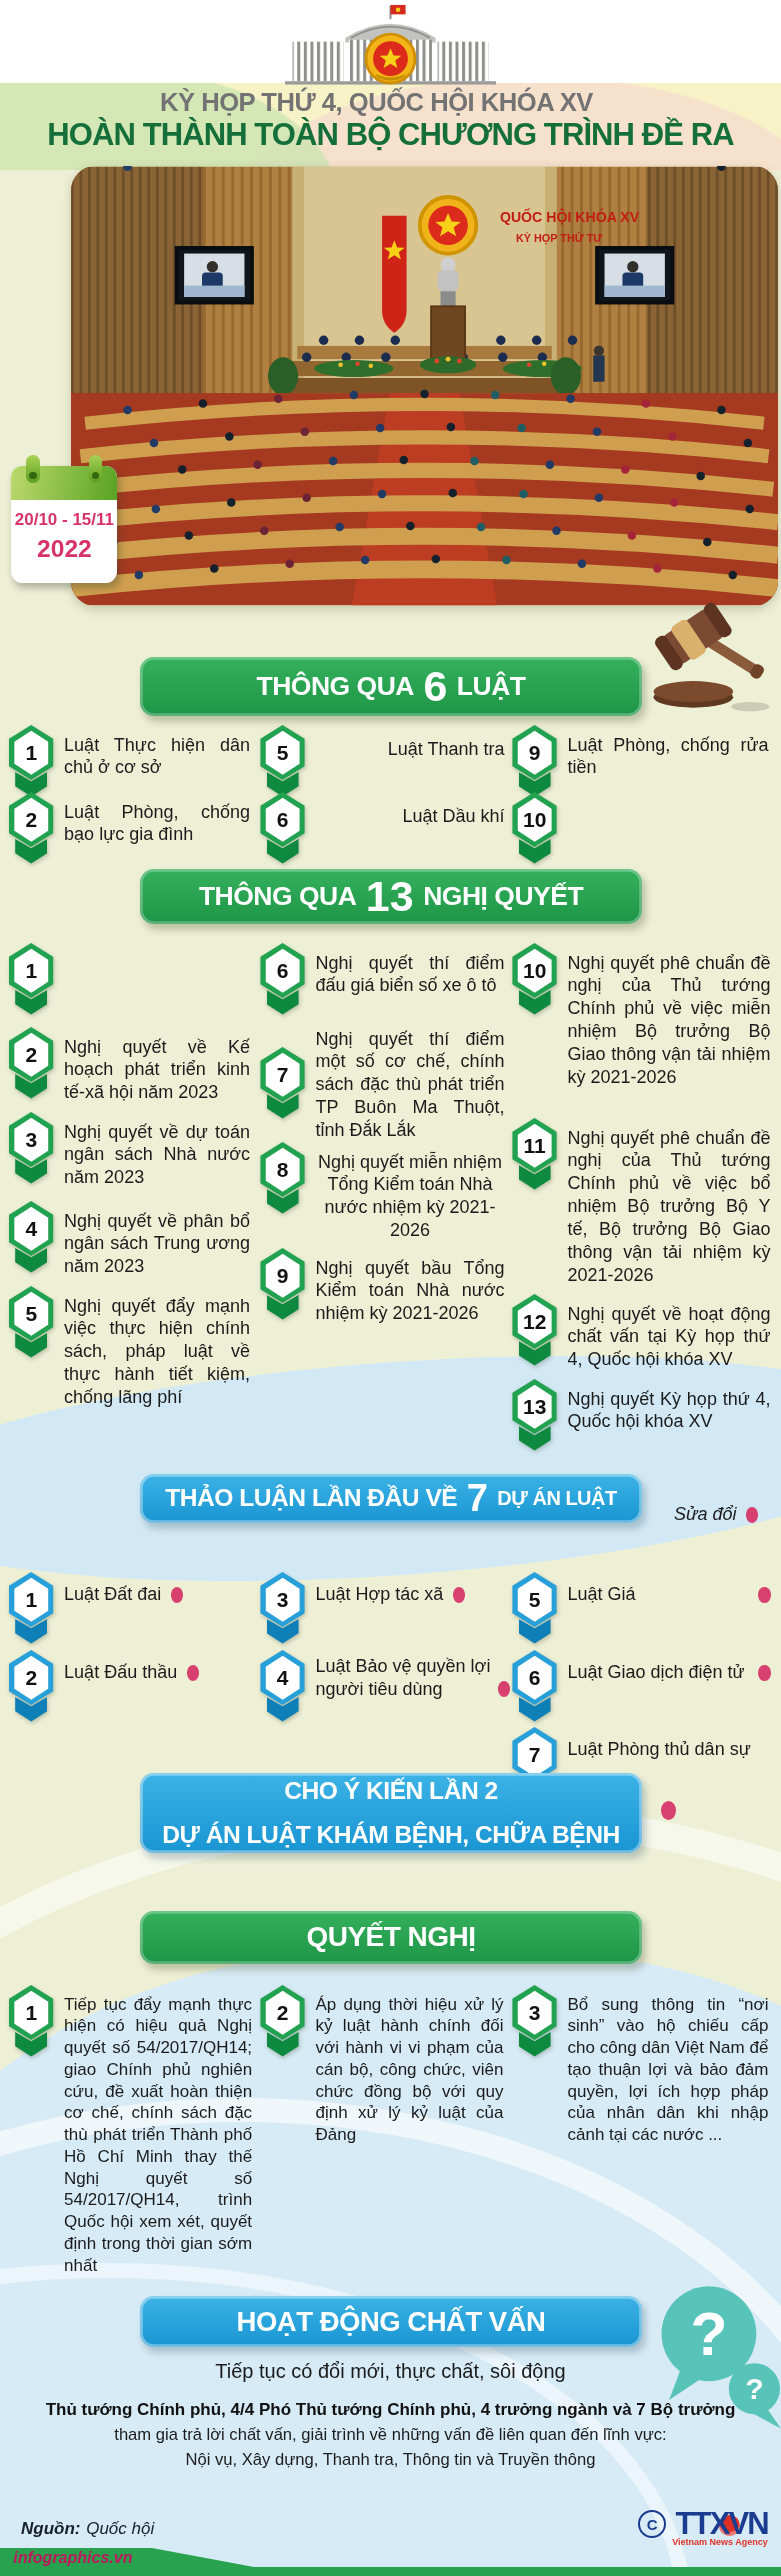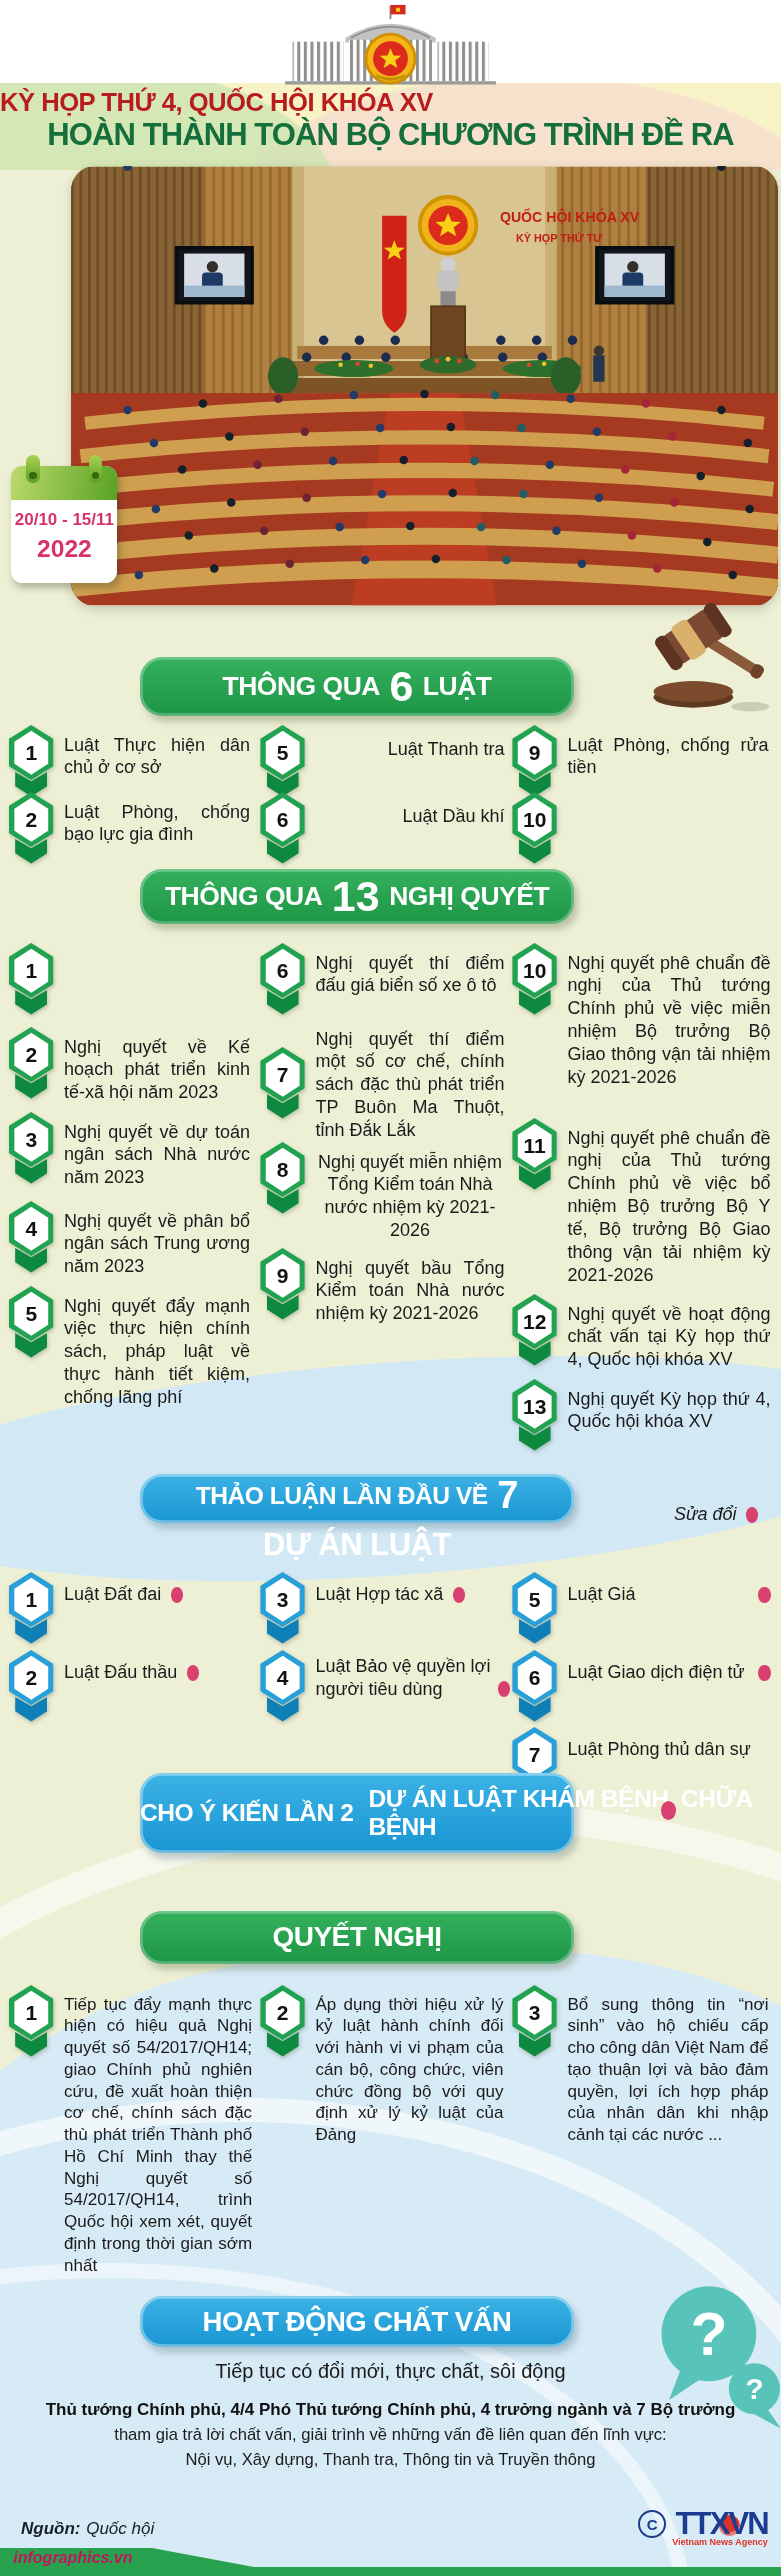--- a/index.html
+++ b/index.html
@@ -13,38 +13,38 @@
       radial-gradient(ellipse 492px 227px at 68% 150%, rgba(246,224,205,.9) 0 60%, transparent 61%),
       #f8f3c6;}
   .sweep-blue1{position:absolute;left:-133px;top:1362px;width:1061px;height:213px;background:#d2e9f5;border-radius:50%;transform:rotate(-4deg);}
   .blue-big{position:absolute;left:-123px;top:1949px;width:1136px;height:777px;background:#d7ebf6;border-radius:45%;}
   .blue-fill{position:absolute;left:0;top:2216px;width:781px;height:360px;background:#d7ebf6;}
   .warc{position:absolute;border-radius:50%;background:transparent;}
   .warc.a{left:-284px;top:1801px;width:1421px;height:947px;border:28px solid rgba(255,255,255,.55);}
   .warc.b{left:-398px;top:2098px;width:1231px;height:852px;border:24.6px solid rgba(255,255,255,.6);}
   .warc.c{left:-474px;top:2263px;width:1136px;height:663px;border:15px solid rgba(255,255,255,.5);}
   
-  .t1{position:absolute;left:0;top:88px;width:753px;font-weight:bold;
-      font-size:25.6px;color:#b91c1c;letter-spacing:-0.5px;}
+  .t1{position:absolute;left:0;top:88px;width:753px;text-align:center;font-weight:bold;
+      font-size:25.6px;color:#737373;letter-spacing:-0.5px;}
   .t2{position:absolute;left:0;top:117px;width:781px;text-align:center;font-weight:bold;
       font-size:31px;color:#156f3a;letter-spacing:-0.9px;}
   
   .photo{position:absolute;left:71px;top:166px;width:707px;height:440px;border-radius:24.6px;overflow:hidden;box-shadow:0 3.8px 9.5px rgba(90,90,60,.25);}
   
   .cal{position:absolute;left:11.4px;top:455px;width:106px;height:129px;}
   .cal .body{position:absolute;left:0;top:11.4px;width:106px;height:117px;background:#fff;border-radius:11.4px;box-shadow:2.8px 4.7px 7.6px rgba(60,70,40,.35);}
   .cal .head{position:absolute;left:0;top:11.4px;width:106px;height:34px;border-radius:11.4px 11.4px 0 0;background:linear-gradient(100deg,#bcd96d,#59a323);}
   .cal .peg{position:absolute;top:0;width:13.3px;height:28px;border-radius:6.6px;background:linear-gradient(180deg,#a8d254,#5d9e21);}
   .cal .peg::after{content:"";position:absolute;left:2.8px;bottom:3.8px;width:7.6px;height:7.6px;border-radius:50%;background:#33680f;}
   .cal .peg.l{left:15px;} .cal .peg.r{right:15px;}
   .cal .range{position:absolute;left:0;top:55px;width:106px;text-align:center;font-weight:bold;font-size:17px;color:#d6336b;}
   .cal .year{position:absolute;left:0;top:80px;width:106px;text-align:center;font-weight:bold;font-size:24.6px;color:#d6336b;}
   
-  .pill{position:absolute;left:140px;width:434px;display:flex;align-items:center;justify-content:center;
-    gap:9.5px;color:#fff;font-weight:bold;border-radius:22px;text-align:left;flex-wrap:wrap;line-height:1.15;}
+  .pill{position:absolute;left:140px;width:502px;display:flex;align-items:center;justify-content:center;
+    gap:9.5px;color:#fff;font-weight:bold;border-radius:14px;text-align:left;flex-wrap:wrap;line-height:1.15;}
   .pill .t{font-size:26.5px;letter-spacing:-0.5px;}
   .pill .n{font-size:43px;}
   .pill.green{background:linear-gradient(180deg,#35b15d,#1d9546);
     box-shadow:inset 0 0 0 2.8px rgba(255,255,255,.28),3.8px 5.7px 7.6px rgba(80,90,50,.3);}
   .pill.blue{background:linear-gradient(180deg,#3cb3e6,#1995d2);
     box-shadow:inset 0 0 0 2.8px rgba(255,255,255,.38),3.8px 5.7px 7.6px rgba(70,100,115,.3);}
   
   .item{position:absolute;display:flex;gap:9.5px;align-items:flex-start;}
   .bdg{position:relative;width:47px;height:74px;flex:0 0 47px;filter:drop-shadow(1.9px 2.8px 1.9px rgba(60,80,50,.3));}
   .hex{position:absolute;left:0;top:0;width:47px;height:55px;background:#21a250;
@@ -437,21 +437,21 @@
         <div class="hex"></div>
         <div class="hexin">13</div>
         <div class="tail"></div>
       </div>
     <div class="txt" style="width:203px">Nghị quyết Kỳ họp thứ 4, Quốc hội khóa XV</div>
   </div>
 
   <div class="pill blue" style="top:1474px;height:49px">
     <span class="t" style="font-size:24.6px">THẢO LUẬN LẦN ĐẦU VỀ</span>
     <span class="n" style="font-size:38px">7</span>
-    <span class="t" style="font-size:31px">DỰ ÁN LUẬT</span>
+    <span class="t" style="font-size:20px">DỰ ÁN LUẬT</span>
   </div>
   <div class="legend">
     <span>Sửa đổi</span>
     <span class="dot"></span>
   </div>
 
   <div class="item blueb" style="left:7.6px;top:1572px">
     <div class="bdg">
         <div class="hex"></div>
         <div class="hexin">1</div>

